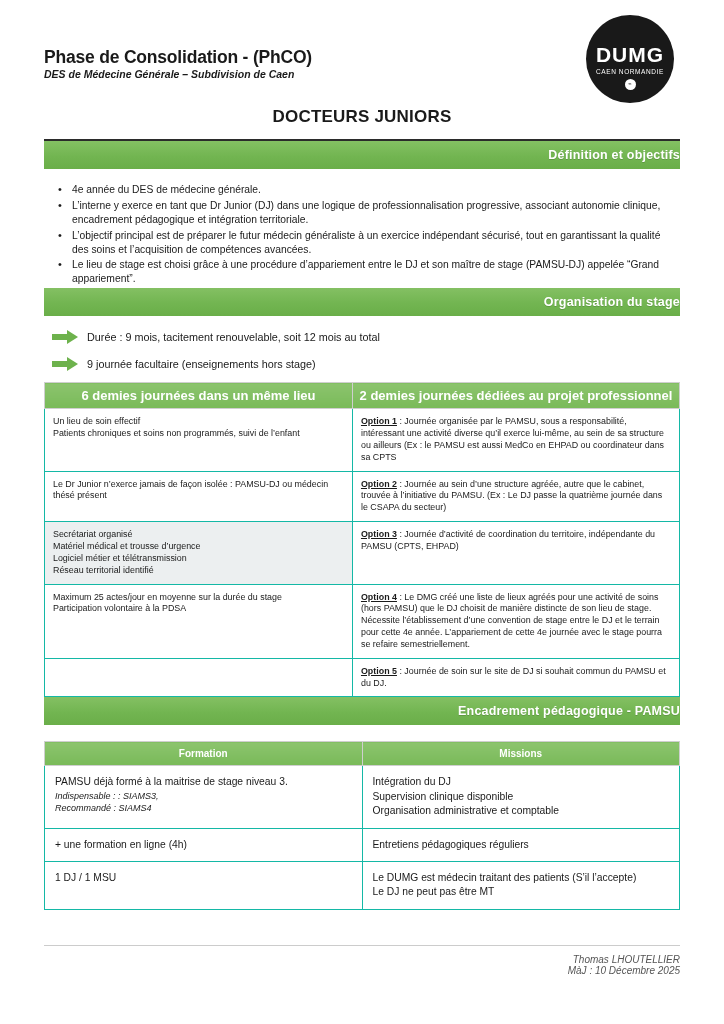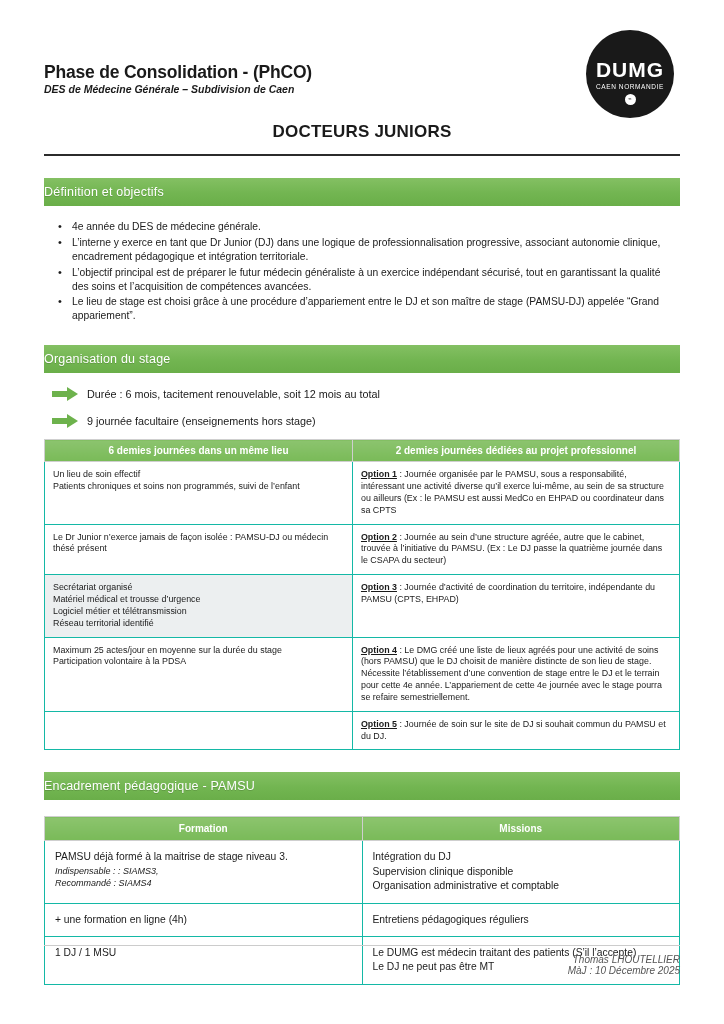--- a/index.html
+++ b/index.html
@@ -11,21 +11,21 @@
     width: 724px;
     height: 1024px;
     font-family: "Liberation Sans", sans-serif;
     color: #1a1a1a;
     position: relative;
     overflow: hidden;
   }
   .page {
     width: 724px;
     height: 1024px;
-    padding: 30px 44px 0 44px;
+    padding: 15px 44px 0 44px;
     position: relative;
   }
 
   
   .header {
     position: relative;
     height: 92px;
   }
   .title-block {
     padding-top: 32px;
@@ -94,25 +94,24 @@
   .rule {
     border: none;
     border-top: 2.5px solid #2b2b2b;
     margin: 12px 0 0 0;
   }
 
   
   .banner {
     background: linear-gradient(to bottom, #84c063 0%, #72b551 55%, #6aae49 100%);
     color: #ffffff;
-    text-align: left;
-    font-weight: normal;
+    text-align: right;
+    font-weight: bold;
     font-size: 12.5px;
     padding: 7px 0 7px 0;
-    margin-top: 22px;
     letter-spacing: 0.2px;
     text-shadow: 0 1px 0 rgba(0,0,0,0.15);
   }
 
   
   ul.bullets {
     list-style: none;
     margin: 14px 0 0 0;
     padding: 0 6px 0 14px;
   }
@@ -165,21 +164,21 @@
   table {
     border-collapse: collapse;
     width: 100%;
     margin-top: 14px;
     table-layout: fixed;
   }
   table.t1 { margin-top: 12px; }
   th {
     background: linear-gradient(to bottom, #8cc46e 0%, #79ba58 100%);
     color: #ffffff;
-    font-size: 10px;
+    font-size: 13px;
     font-weight: bold;
     text-align: center;
     padding: 5px 6px;
     border: 1px solid #cfcfcf;
   }
   td {
     font-size: 8.9px;
     line-height: 1.33;
     padding: 7px 8px;
     border: 1px solid #14b8a6;
@@ -250,21 +249,21 @@
     <li>Le lieu de stage est choisi grâce à une procédure d’appariement entre le DJ et son maître de stage (PAMSU-DJ) appelée “Grand appariement”.</li>
   </ul>
 
   <div class="banner">Organisation du stage</div>
 
   <div class="arrow-row">
     <div class="arrow-icon">
       <div class="shaft"></div>
         <div class="head"></div>
     </div>
-    <div>Durée : 6 mois, tacitement renouvelable, soit 12 mois au total</div>
+    <div>Durée : 9 mois, tacitement renouvelable, soit 12 mois au total</div>
   </div>
   <div class="arrow-row">
     <div class="arrow-icon">
       <div class="shaft"></div>
         <div class="head"></div>
     </div>
     <div>9 journée facultaire (enseignements hors stage)</div>
   </div>
 
   <table class="t1">

